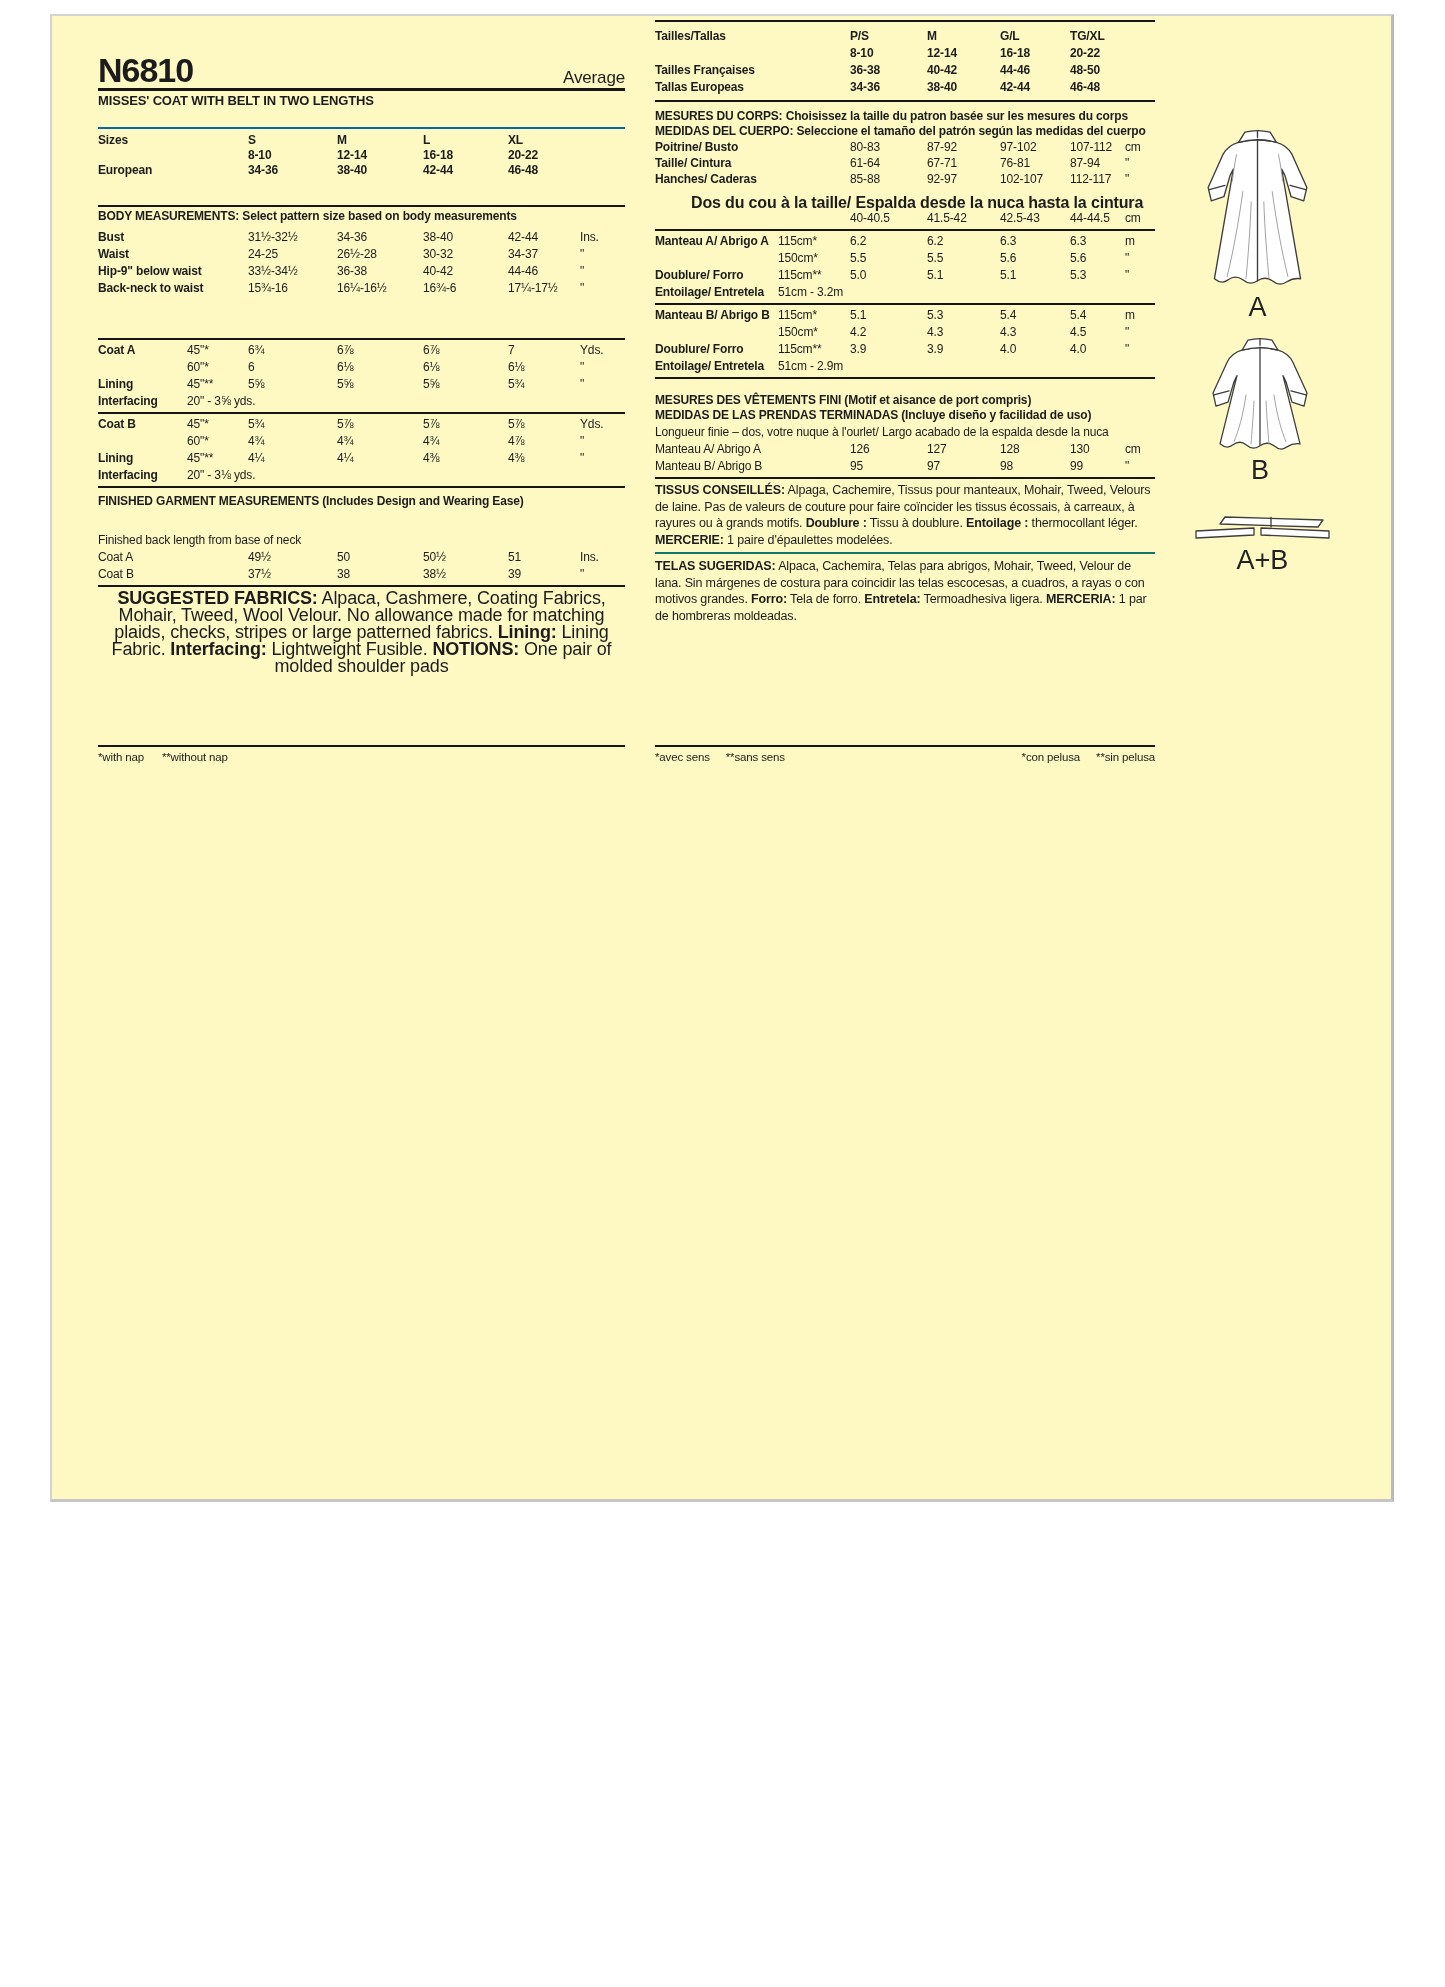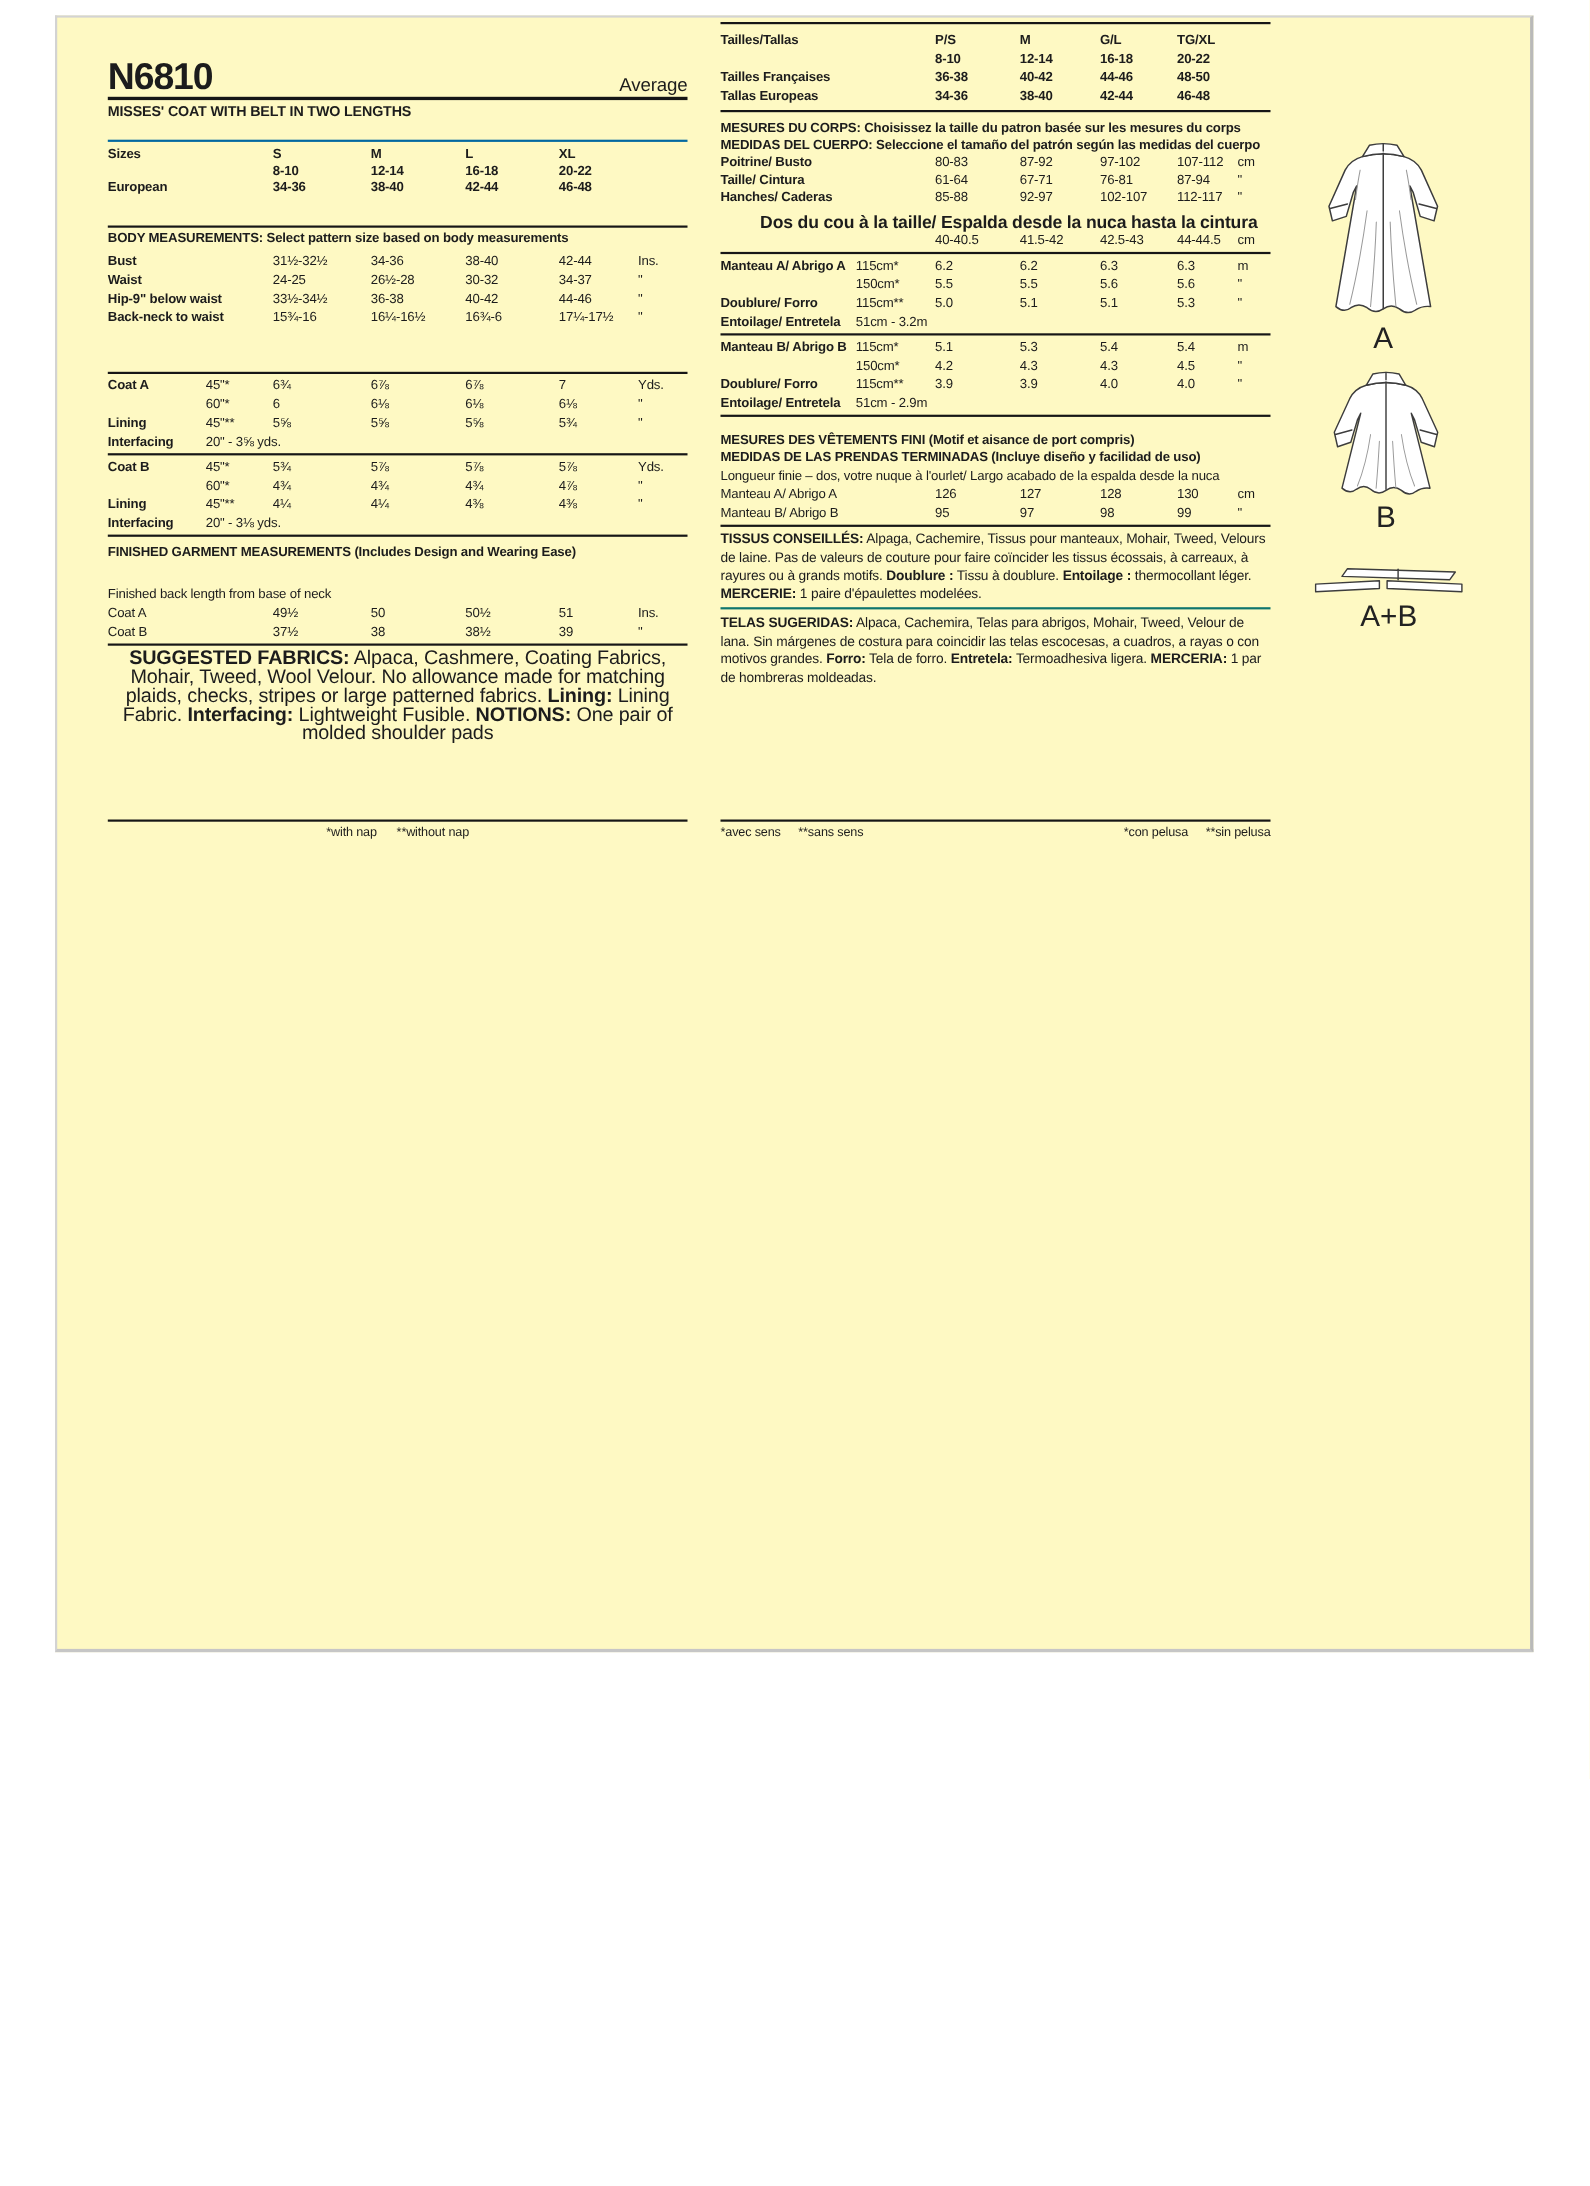--- a/index.html
+++ b/index.html
@@ -64,21 +64,21 @@
   .subLabel { font-size:16px; font-weight:bold; line-height:15px; margin-top:8px;padding-left:36px; }
   .tblYardR { margin-top:3px; border-top:2px solid #161616; border-bottom:2px solid #161616; }
   .sectFinR { padding-top:14px; border-bottom:2px solid #161616; padding-bottom:2px; }
   .sectFinR .sub { margin-top:2px; }
   .paraR { margin-top:3px; font-size:12.5px; line-height:16.5px; }
   .paraR .b { font-weight:bold; }
   .telas { margin-top:4px; border-top:2px solid #0f766e; padding-top:4px; }
 
   
   .fn { position:absolute; top:729px; border-top:2px solid #161616; padding-top:4px;
-        font-size:11.5px; line-height:13px; display:flex;justify-content:center; }
+        font-size:11.5px; line-height:13px; display:flex; }
   .fnL { left:46px; width:527px; gap:18px; }
   .fnR { left:603px; width:500px; justify-content:space-between; }
   .fnPair { display:flex; gap:16px; }
 
   
   .fig { position:absolute; }
   .figlabel { position:absolute; text-align:center; font-size:27px; line-height:28px;
               font-weight:500; color:#222; letter-spacing:0; }
   svg .ln  { fill:none; stroke:#3d3d3d; stroke-width:1.3; stroke-linejoin:round; stroke-linecap:round; }
   svg .fill{ fill:#ffffff; stroke:#3d3d3d; stroke-width:1.3; stroke-linejoin:round; }

